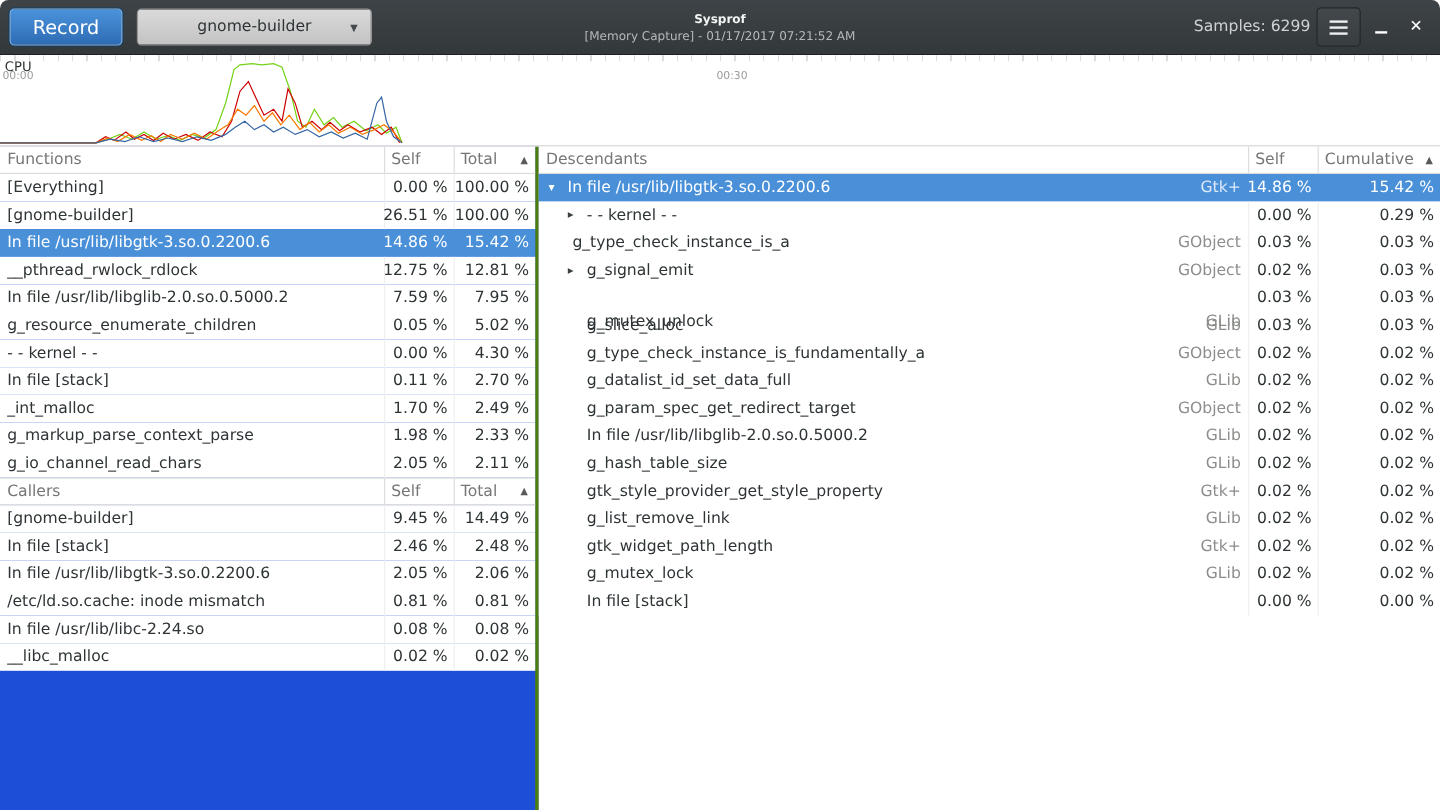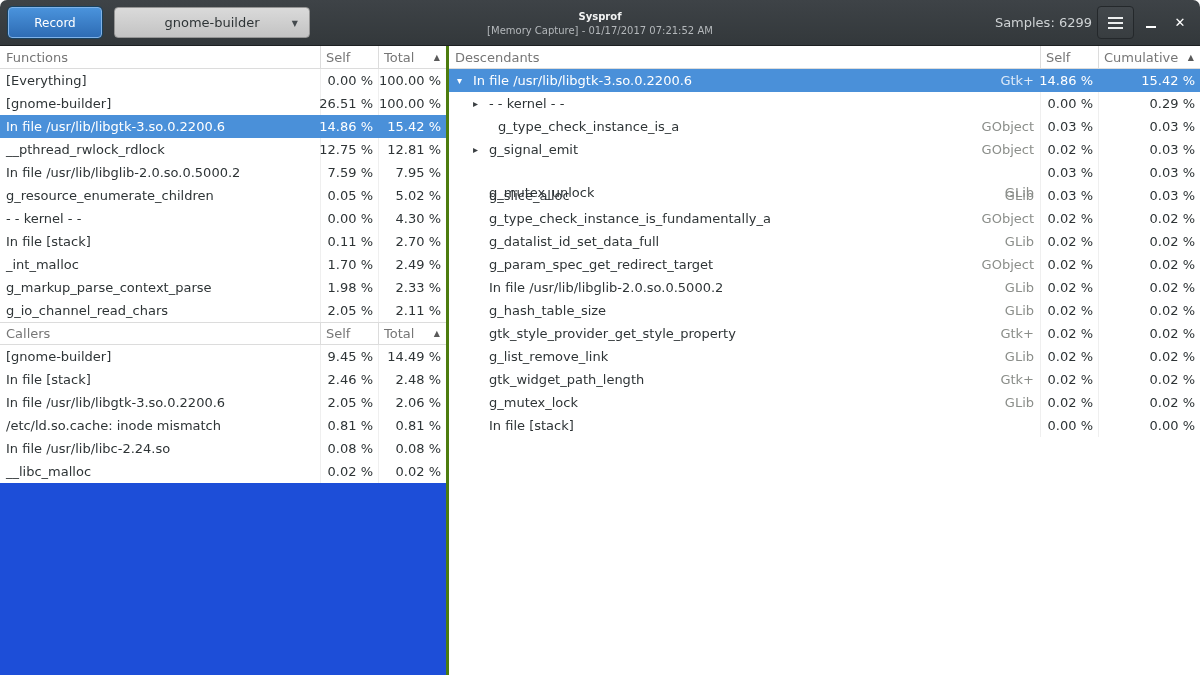--- a/index.html
+++ b/index.html
@@ -18,21 +18,21 @@
     border-bottom:1px solid #1d2022;
     border-radius:7px 7px 0 0;
     display:flex; align-items:center; gap:8px;
     padding:0 8px; position:relative;
   }
   .record-btn {
     height:31px; min-width:94px;
     background:linear-gradient(#4a93dc,#2e6cb4);
     border:1px solid #7fb2e8;
     box-shadow:0 0 0 1px #17405f;
-    border-radius:4px; color:#ffffff; font-size:12px;
+    border-radius:4px; color:#ffffff; font-size:16px;
     font-family:inherit; cursor:pointer;text-align:center;
   }
   .process-btn {
     height:31px; width:196px; margin-left:4px;
     background:linear-gradient(#dadada,#c3c3c3);
     border:1px solid #949494; border-radius:4px;
     color:#2e3436; font-size:13px; font-family:inherit;
     display:flex; align-items:center; justify-content:center;
     position:relative; cursor:pointer;
   }
@@ -137,20 +137,31 @@
       </button>
       <button class="win-btn">
         <span class="minimize-bar"></span>
       </button>
       <button class="win-btn">
         <span>✕</span>
       </button>
     </div>
   </div>
 
+  <div class="cpu-graph">
+    <svg id="cpu-svg" width="1200" height="76" viewBox="0 0 1200 76">
+        <polyline points="0,73 80,73 90,70 100,66 110,70 120,64 130,70 140,67 150,71 160,66 170,69 180,62 188,40 195,12 200,8 210,7 218,8 228,7 235,10 242,30 248,55 255,60 262,45 270,58 278,52 285,60 295,55 305,63 315,58 322,65 330,60 335,73" fill="none" stroke="#73d216" stroke-width="1"></polyline>
+        <polyline points="0,73 80,73 88,68 95,71 105,64 112,70 120,66 128,71 136,65 145,70 155,66 165,71 175,64 185,68 193,55 200,30 207,22 213,35 220,50 228,45 235,55 240,28 246,40 252,60 260,55 268,62 275,56 283,63 290,58 300,64 310,60 318,66 326,60 333,73" fill="none" stroke="#cc0000" stroke-width="1"></polyline>
+        <polyline points="0,73 80,73 90,69 98,72 108,66 118,71 126,67 134,72 142,66 152,70 162,65 172,70 182,63 190,58 198,45 205,50 212,42 220,55 227,48 234,58 241,50 250,62 258,56 266,64 274,58 282,65 292,60 302,66 312,62 320,58 328,64 335,73" fill="none" stroke="#f57900" stroke-width="1"></polyline>
+        <polyline points="0,73 80,73 92,70 104,72 116,68 128,72 140,69 152,72 164,68 176,71 188,66 196,60 204,55 212,62 220,58 228,64 236,60 246,66 256,62 266,68 276,64 286,69 296,65 306,70 314,40 318,35 322,55 328,68 335,73" fill="none" stroke="#3465a4" stroke-width="1"></polyline>
+      </svg>
+    <span class="cpu-label">CPU</span>
+    <span class="time-label t0">00:00</span>
+    <span class="time-label t30">00:30</span>
+  </div>
 
   <div class="panes">
 
     <div class="left-pane">
       <div class="thead">
         <span class="h-name">Functions</span>
         <span class="h-num w-self">Self</span>
         <span class="h-num h-sort w-total">
           <span>Total</span>
           <span class="sort-arrow">▲</span>
@@ -282,21 +293,21 @@
               <span class="name-left">
                 <span class="expander">▸</span>
                 <span class="dlabel">- - kernel - -</span>
               </span>
               <span class="c-lib"></span>
             </span>
             <span class="c-num w-dself">0.00 %</span>
             <span class="c-num w-cum">0.29 %</span>
           </div>
           <div class="trow">
-            <span class="c-name dname" style="padding-left: 33px;">
+            <span class="c-name dname" style="padding-left: 12px;">
               <span class="name-left">
                 <span class="expander"></span>
                 <span class="dlabel">g_type_check_instance_is_a</span>
               </span>
               <span class="c-lib">GObject</span>
             </span>
             <span class="c-num w-dself">0.03 %</span>
             <span class="c-num w-cum">0.03 %</span>
           </div>
           <div class="trow">

